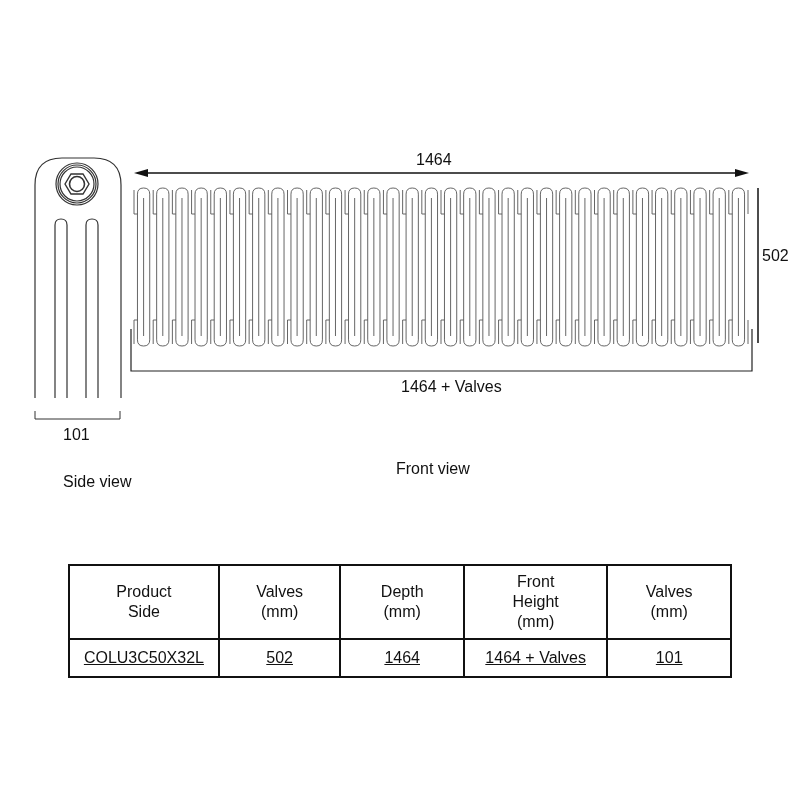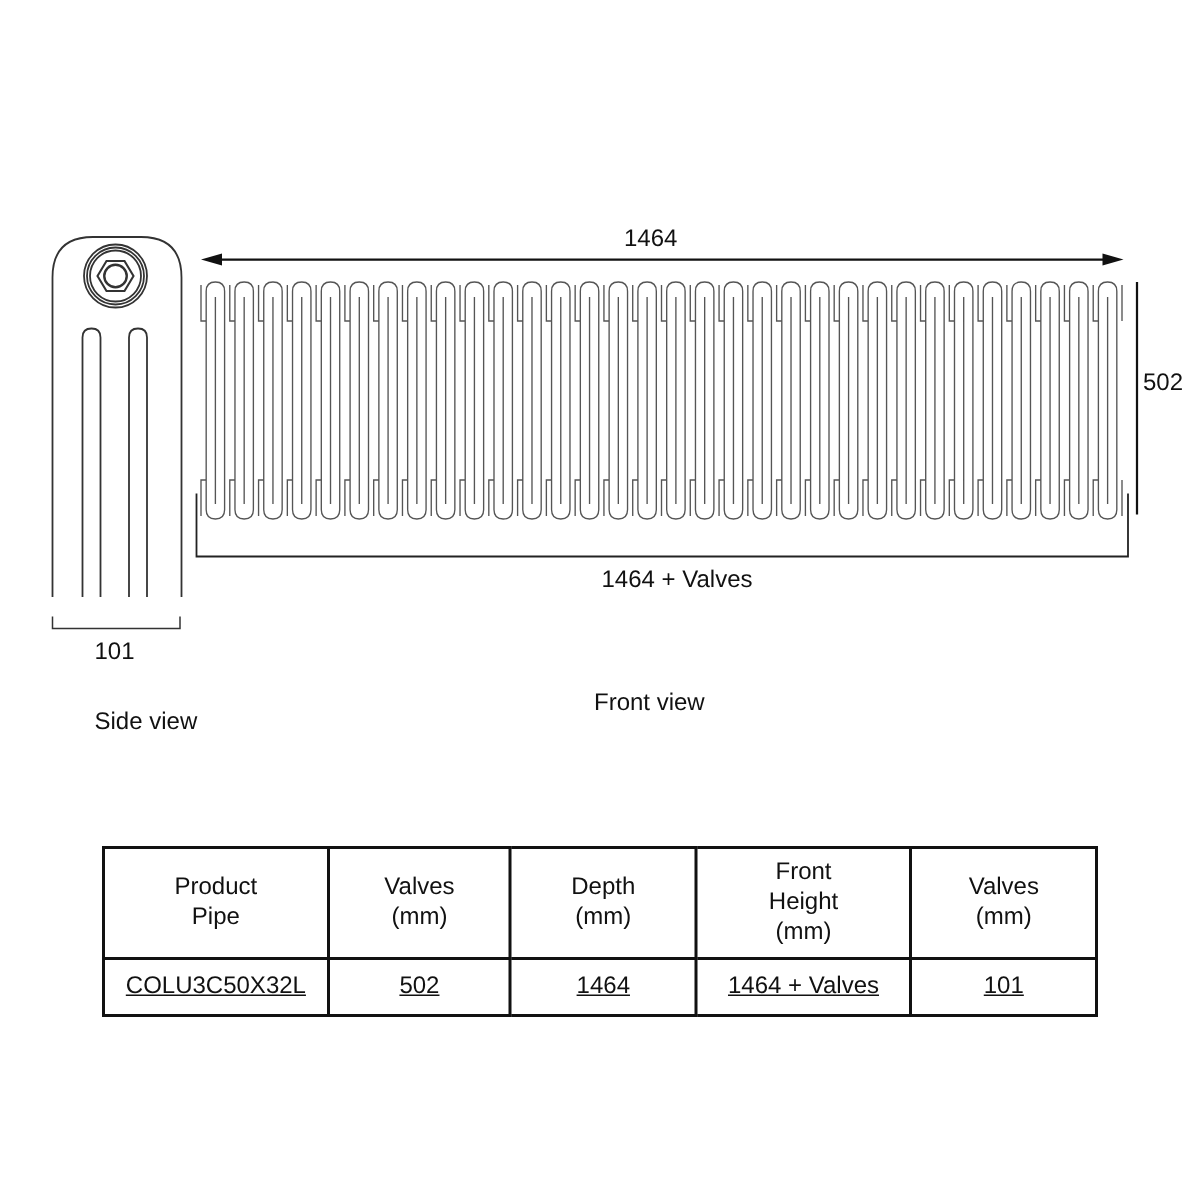--- a/index.html
+++ b/index.html
@@ -71,21 +71,21 @@
     <col style="width:150px">
       <col style="width:122px">
       <col style="width:124px">
       <col style="width:144px">
       <col style="width:124px">
   </colgroup>
   <thead>
     <tr>
       <th>
         <span class="hdr-line">Product</span>
-        <span class="hdr-line">Pipe</span>
+        <span class="hdr-line">Side</span>
       </th>
       <th>
         <span class="hdr-line">Valves</span>
         <span class="hdr-line">(mm)</span>
       </th>
       <th>
         <span class="hdr-line">Depth</span>
         <span class="hdr-line">(mm)</span>
       </th>
       <th>

